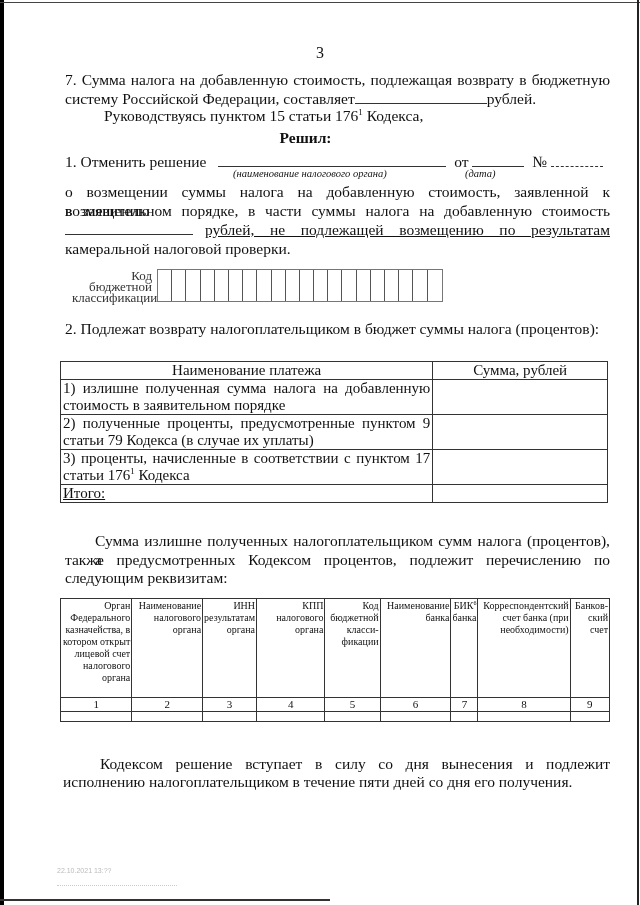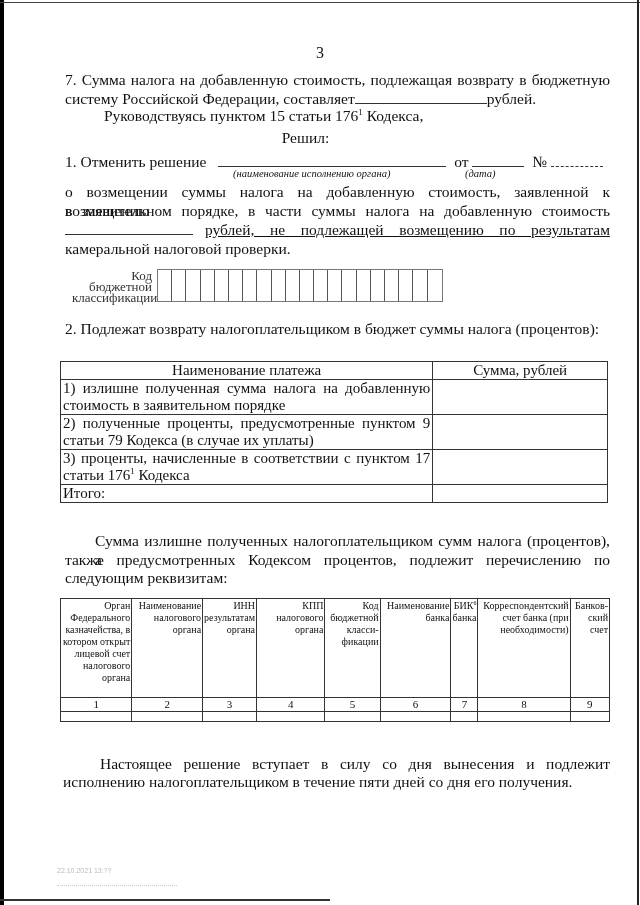--- a/index.html
+++ b/index.html
@@ -29,21 +29,21 @@
     .kbk-cell { width: 14.2px; height: 31px; border-right: 1px solid #555; box-sizing: border-box; }
     .kbk-cell:last-child { border-right: none; }
 
     table { border-collapse: collapse; position: absolute; }
     td, th { border: 1px solid #333; padding: 0 2px; vertical-align: top; font-weight: normal; }
 
     .pay-table { left: 60px; top: 361px; width: 548px; font-size: 15px; line-height: 17px; }
     .pay-table th { height: 17px; text-align: center; }
     .pay-table td.name { width: 368px; height: 34px; text-align: justify; }
     .pay-table td.sum { width: 170px; }
-    .pay-table td.total { height: 17px; }
+    .pay-table td.total { height: 17px; text-decoration: underline; }
 
     .req-table { left: 60px; top: 598px; width: 550px; font-size: 10px; line-height: 12px; }
     .req-table th { height: 96px; text-align: right; padding: 1px 1px; }
     .req-table td.num { height: 13px; text-align: center; font-size: 11px; line-height: 13px; }
     .req-table td.empty { height: 9px; }
 
     .stamp { left: 57px; font-size: 7px; color: #bbb; line-height: 9px; font-family: "Liberation Sans", sans-serif; }
   </style>
 </head>
 <body>
@@ -56,31 +56,31 @@
 <div class="abs page-num">3</div>
 
 <div class="abs t just" style="left:65px; top:70px; width:545px;">7. Сумма налога на добавленную стоимость, подлежащая возврату в бюджетную</div>
 <div class="abs t" style="left:65px; top:89px;">
   <span>систему Российской Федерации, составляет</span><span class="blank" style="width:132px;"></span><span>рублей.</span>
 </div>
 <div class="abs t" style="left:104px; top:106px;">
   <span>Руководствуясь пунктом 15 статьи 176</span><sup>1</sup><span> Кодекса,</span>
 </div>
 
-<div class="abs t" style="left:0; width:611px; top:128px; text-align:center;">Решил:</div>
+<div class="abs t" style="left:0; width:611px; top:128px; text-align:center;font-weight:bold;">Решил:</div>
 
 <div class="abs t" style="left:65px; top:152px;">
   <span>1. Отменить решение</span>
   <span class="blank" style="width:228px; margin-left:8px;"></span>
   <span style="margin-left:4px;">от</span>
   <span class="blank" style="width:52px;"></span>
   <span style="margin-left:4px;">№</span>
   <span class="blank" style="width:52px; border-bottom-style:dashed;"></span>
 </div>
-<div class="abs caption" style="left:233px; top:168px;">(наименование исполнению органа)</div>
+<div class="abs caption" style="left:233px; top:168px;">(наименование налогового органа)</div>
 <div class="abs caption" style="left:465px; top:168px;">(дата)</div>
 
 <div class="abs t just" style="left:65px; top:182px; width:545px;">о возмещении суммы налога на добавленную стоимость, заявленной к возмещению</div>
 <div class="abs t just" style="left:65px; top:201px; width:545px;">в заявительном порядке, в части суммы налога на добавленную стоимость</div>
 <div class="abs t" style="left:65px; top:220px; width:545px; display:flex;text-decoration:underline;">
   <span class="blank" style="width:128px; flex:none;"></span>
   <span class="just" style="flex:1; margin-left:12px;">рублей, не подлежащей возмещению по результатам</span>
 </div>
 <div class="abs t" style="left:65px; top:239px;">камеральной налоговой проверки.</div>
 
@@ -173,17 +173,17 @@
     <td class="empty"></td>
     <td class="empty"></td>
     <td class="empty"></td>
     <td class="empty"></td>
     <td class="empty"></td>
     <td class="empty"></td>
   </tr>
 </tbody>
   </table>
 
-<div class="abs t just" style="left:100px; top:754px; width:510px;">Настоящее решение вступает в силу со дня вынесения и подлежит</div>
+<div class="abs t just" style="left:100px; top:754px; width:510px;">Кодексом решение вступает в силу со дня вынесения и подлежит</div>
 <div class="abs t" style="left:63px; top:772px;">исполнению налогоплательщиком в течение пяти дней со дня его получения.</div>
 
 <div class="abs stamp" style="top:866px;">22.10.2021 13:??</div>
 <div class="abs stamp" style="top:876px; color:transparent; border-bottom:1px dotted #ccc; width:120px;">(неразборчиво)</div>
 
 </body></html>

